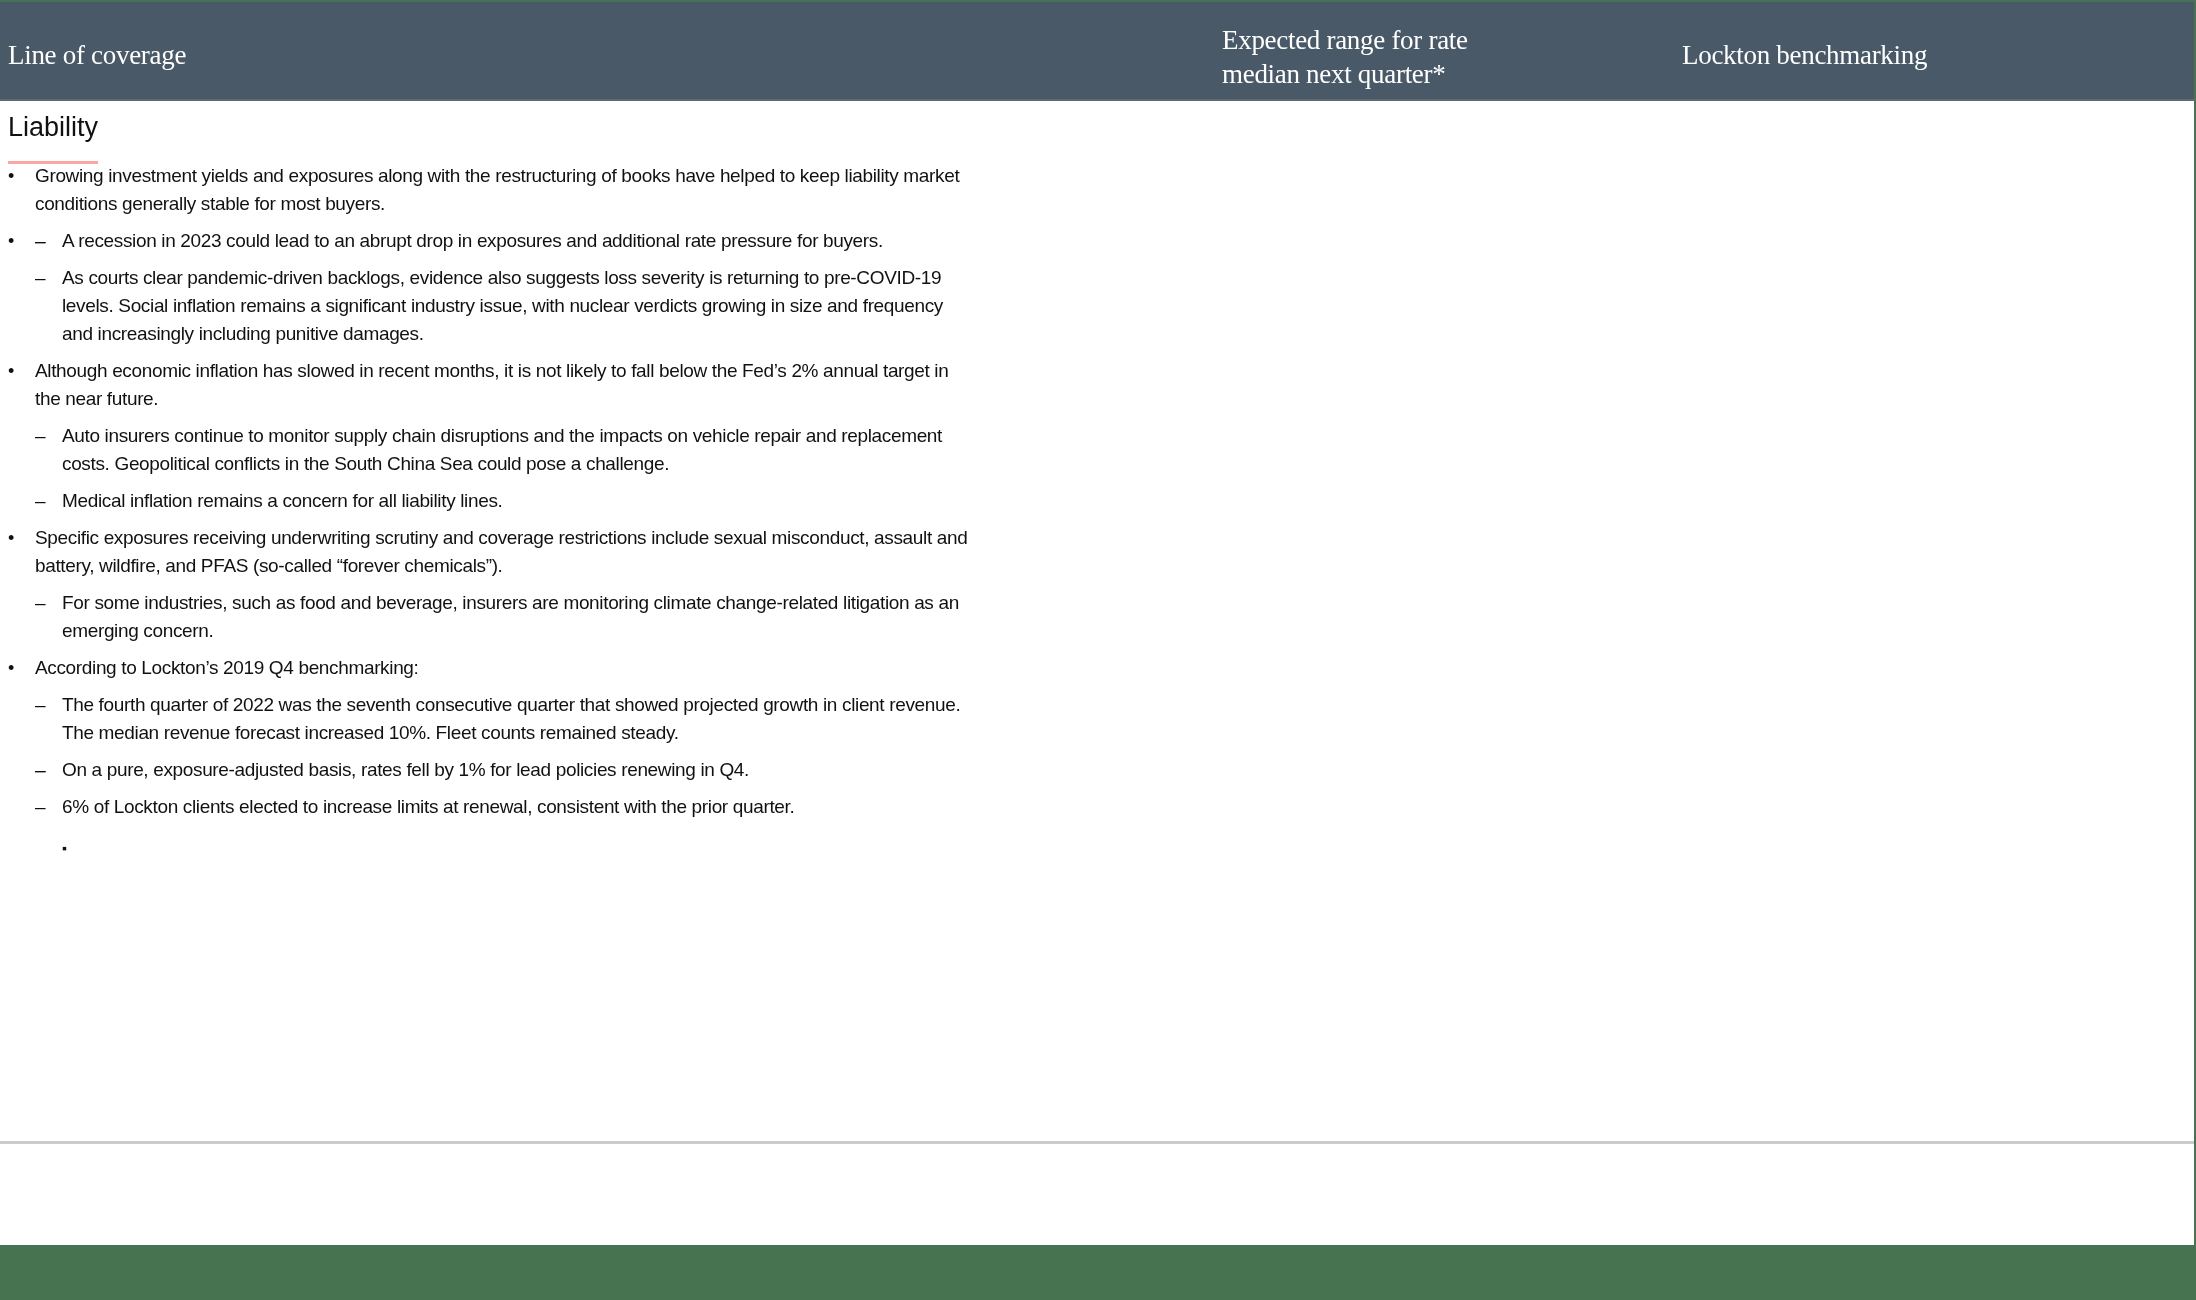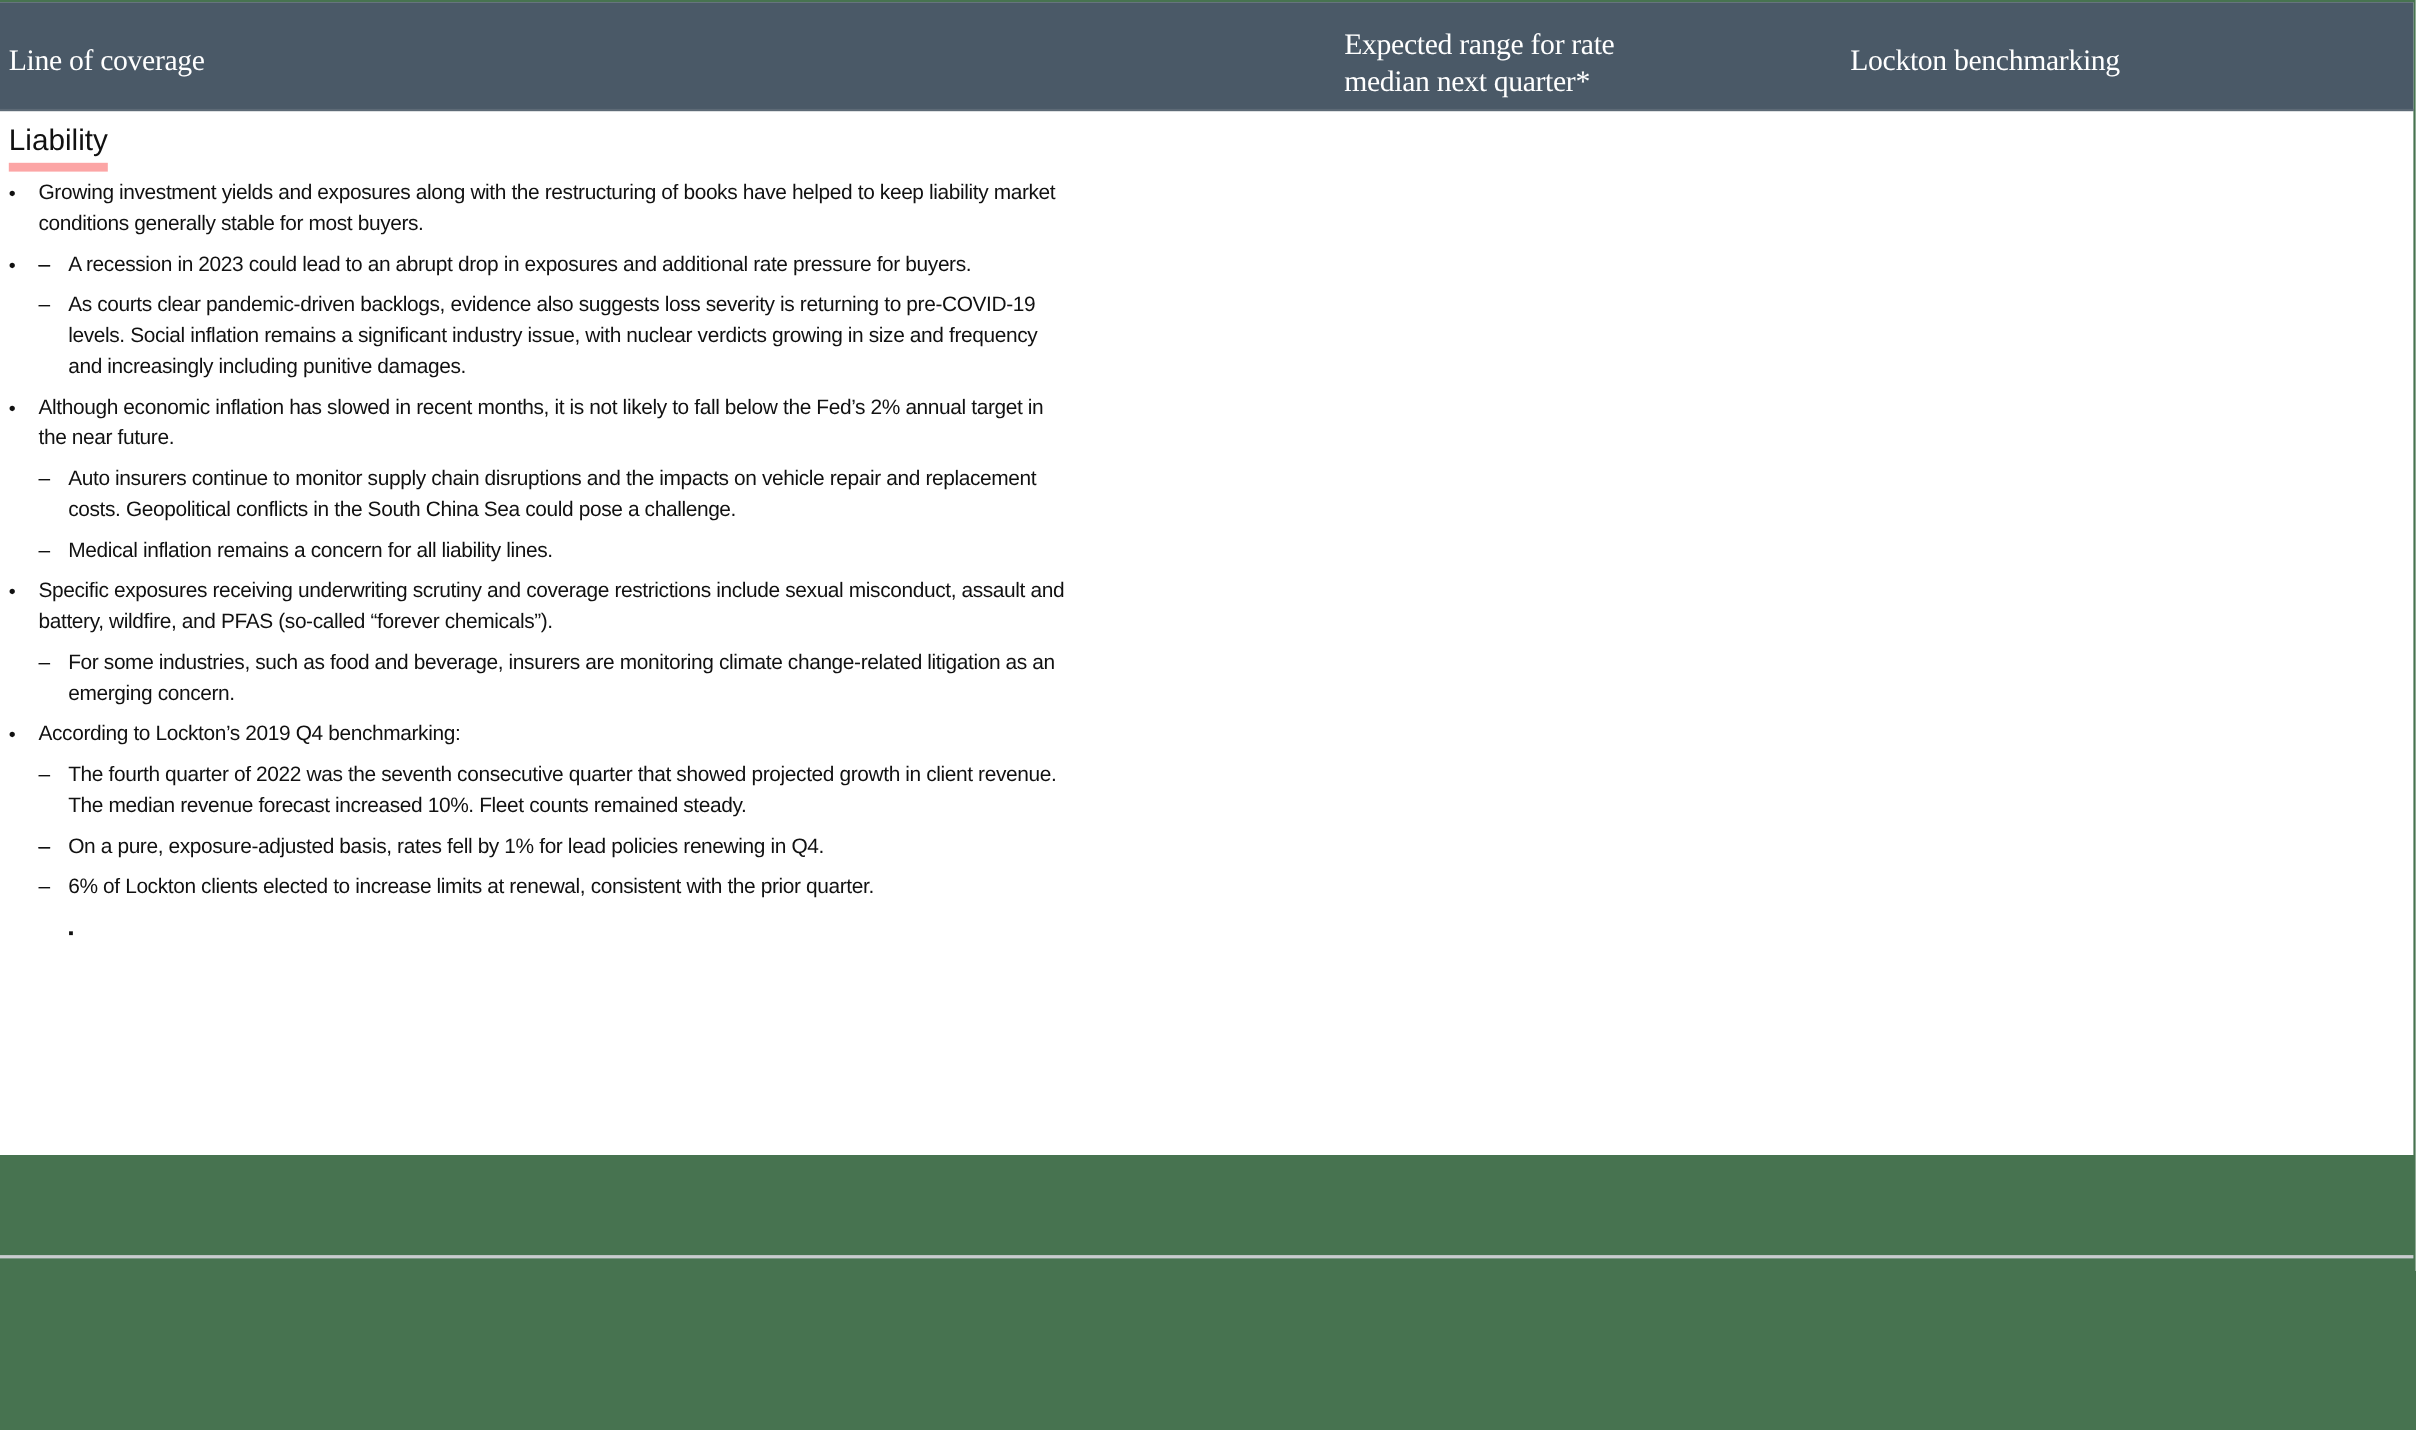--- a/index.html
+++ b/index.html
@@ -4,21 +4,21 @@
   <style>
     html, body { margin: 0; padding: 0; }
     body {
       width: 2196px; height: 1300px; overflow: hidden;
       background: #477350;
       position: relative;
       font-family: "DejaVu Sans", "Liberation Sans", sans-serif;
     }
     .page {
       position: absolute; left: 0; top: 2px;
-      width: 2194px; height: 1048px;
+      width: 2194px; height: 1243px;
       background: #ffffff;
     }
     .header {
       position: absolute; left: 0; top: 0;
       width: 2194px; height: 97px;
       background: #4a5967;
       border-bottom: 2px solid #5d6a76;
       color: #ffffff;
       font-family: "Liberation Serif", "DejaVu Serif", serif;
       font-size: 27px;
@@ -26,22 +26,22 @@
     }
     .hcol { position: absolute; line-height: 34px; }
     .hcol-1 { left: 8px; top: 36px; }
     .hcol-2 { left: 1222px; top: 21px; width: 300px; }
     .hcol-3 { left: 1664px; top: 36px; margin-left: 18px; }
     .section-title {
       position: absolute; left: 8px; top: 108px;
       font-size: 27px; color: #111;
       font-family: "Liberation Sans", sans-serif;
       line-height: 34px;
-      border-bottom: 8px solid #fca5a5;
-      padding-bottom: 4px;
+      border-bottom: 3px solid #fca5a5;
+      padding-bottom: 17px;
     }
     .content {
       position: absolute; left: 0; top: 160px; width: 970px;
       font-family: "Liberation Sans", sans-serif;
       font-size: 19px; color: #111;
       line-height: 28px;
       letter-spacing: -0.35px;
     }
     .item { position: relative; margin-bottom: 9px; }
     .lvl1 { padding-left: 35px; }

